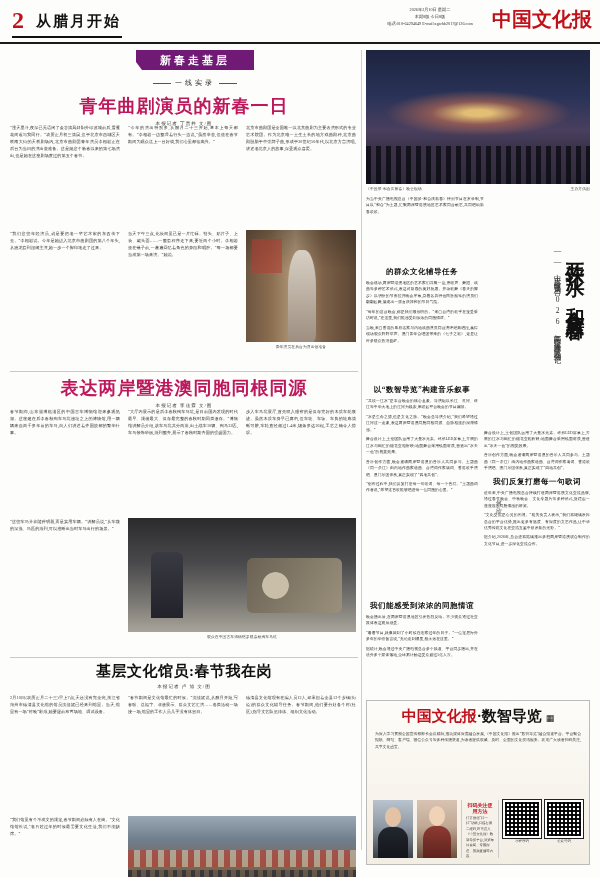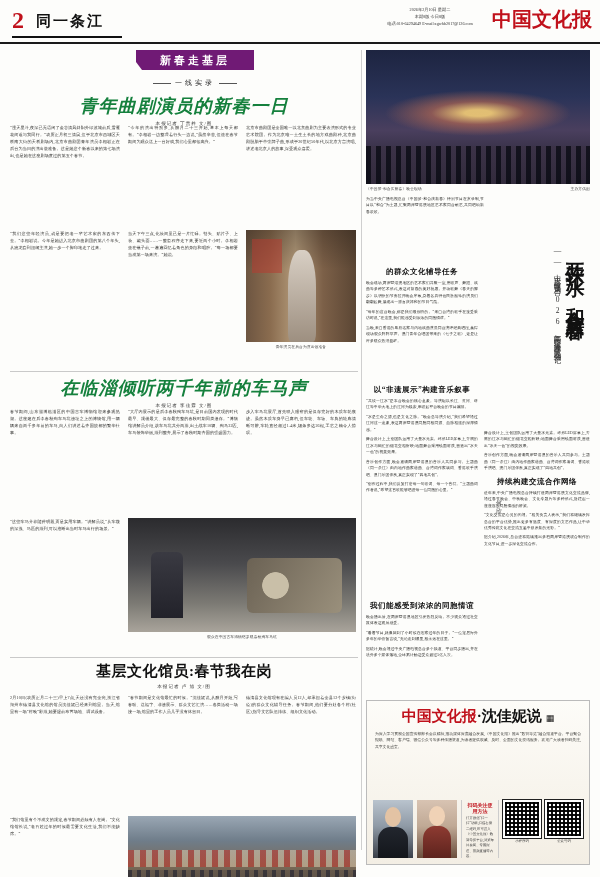--- a/index.html
+++ b/index.html
@@ -101,23 +101,22 @@
     letter-spacing: 0.1px;
     word-break: break-all;
   }
   .fake-text.tiny { font-size: 3.8px; line-height: 1.7; }
 
   .headline-main {
     font-size: 18px;
     font-weight: bold;
     text-align: center;
     letter-spacing: 1px;
-    color: #15803d;
+    color: #be185d;
     font-family: "Liberation Serif", serif;
-    font-style: italic;
   }
   .headline-sub {
     font-size: 15px;
     font-weight: bold;
     text-align: center;
     letter-spacing: 0.5px;
     color: #111;
   }
   .byline {
     font-size: 4.6px;
@@ -407,21 +406,21 @@
     margin: 5px 0;
   }
 </style>
 </head>
 <body>
 
 <div class="page">
 
   <div class="masthead">
     <div class="page-number">2</div>
-    <div class="section-name">同一条江</div>
+    <div class="section-name">从腊月开始</div>
     <div class="masthead-rule"></div>
     <div class="issue-info">
       <div>2026年2月10日 星期二</div>
       <div>本期8版 今日8版</div>
       <div>电话:010-64294649  E-mail:zgwhb2017@126.com</div>
     </div>
     <div class="paper-logo">中国文化报</div>
   </div>
 
   <div class="vrule"></div>
@@ -449,21 +448,21 @@
       <div class="fake-text" style="width:110px;">当天下午三点,化妆间里已是一片忙碌。勒头、贴片子、上妆、戴头面……一整套程序走下来,要近两个小时。李相岩坐在镜子前,一遍遍回忆着角色的身段和唱腔。“每一场都要当成第一场来演。”她说。</div>
       <div style="width:110px;">
         <div class="photo ph1" style="width:110px;height:112px;"></div>
         <div class="caption">青年演员在后台为演出做准备</div>
       </div>
     </div>
 
     <div style="position:absolute;left:0;top:316px;width:348px;" class="rule-thin"></div>
 
     <div style="position:absolute;left:0;top:326px;width:348px;">
-      <div class="headline-main">在临淄倾听两千年前的车马声</div>
+      <div class="headline-main">表达两岸暨港澳同胞同根同源</div>
       <div class="byline">本报记者  李佳霖  文/图</div>
     </div>
 
     <div style="position:absolute;left:0;top:358px;width:348px;height:108px;display:flex;gap:8px;">
       <div class="fake-text" style="width:110px;">春节期间,山东淄博临淄区的中国古车博物馆迎来参观热潮。这座建在后李春秋殉车马坑遗址之上的博物馆,用一辆辆来自两千多年前的车马,向人们讲述着齐国故都的繁华往事。</div>
       <div class="fake-text" style="width:110px;">“大厅内展示的是后李春秋殉车马坑,是目前国内发现的时代最早、规模最大、保存最完整的春秋时期同类遗存。”博物馆讲解员介绍,该车马坑共分两排,出土战车10辆、殉马32匹,车马装饰华丽,排列整齐,展示了春秋时期齐国的强盛国力。</div>
       <div class="fake-text" style="width:110px;">步入车马坑展厅,首先映入眼帘的是保存完好的木质车轮痕迹。虽然木质车身早已腐朽,但车轮、车辕、车舆的轮廓清晰可辨,车轮直径超过1.4米,辐条多达26根,工艺之精令人惊叹。</div>
     </div>
 
     <div style="position:absolute;left:0;top:468px;width:348px;height:130px;display:flex;gap:8px;">
@@ -517,49 +516,49 @@
     </div>
 
     <div style="position:absolute;left:0;top:212px;width:112px;">
       <div class="sub-head">的群众文化辅导任务</div>
       <div class="fake-text tiny">晚会现场,两岸暨港澳地区的艺术家们共聚一堂,用歌声、舞蹈、戏曲等多种艺术形式,表达对新春的美好祝愿。开场歌舞《春天的脚步》以明快的节奏拉开晚会序幕,身着各具特色民族服饰的演员们翩翩起舞,展现出一派喜庆祥和的节日气氛。</div>
       <div class="fake-text tiny" style="margin-top:3px;">“每年的这台晚会,都是我们最期待的。”来自台湾的歌手在接受采访时说,“在这里,我们能感受到浓浓的同胞情谊。”</div>
       <div class="fake-text tiny" style="margin-top:3px;">当晚,来自香港的粤剧名家与内地戏曲演员同台演绎经典唱段,赢得现场观众阵阵掌声。澳门青年合唱团带来的《七子之歌》,更是让许多观众热泪盈眶。</div>
     </div>
 
     <div style="position:absolute;left:0;top:330px;width:112px;">
-      <div class="sub-head">以“非遗展示”构建音乐叙事</div>
+      <div class="sub-head">以“数智导览”构建音乐叙事</div>
       <div class="fake-text tiny">“共饮一江水”是本台晚会的核心意象。导演组以长江、黄河、珠江等中华大地上的江河为线索,串联起整台晚会的节目编排。</div>
       <div class="fake-text tiny" style="margin-top:3px;">“水是生命之源,也是文化之脉。”晚会总导演介绍,“我们希望通过江河这一意象,表达两岸暨港澳同胞同根同源、血脉相连的深厚情感。”</div>
       <div class="fake-text tiny" style="margin-top:3px;">舞台设计上,主创团队运用了大量水元素。环形LED屏幕上,奔腾的江水与绚烂的烟花交相辉映;地面舞台采用镜面材质,营造出“水天一色”的视觉效果。</div>
       <div class="fake-text tiny" style="margin-top:3px;">音乐创作方面,晚会邀请两岸暨港澳的音乐人共同参与。主题曲《同一条江》由内地作曲家谱曲、台湾词作家填词、香港歌手演唱、澳门乐团伴奏,真正实现了“四地共创”。</div>
       <div class="fake-text tiny" style="margin-top:3px;">“创作过程中,我们反复打磨每一句歌词、每一个音符。”主题曲词作者说,“希望这首歌能够唱进每一位同胞的心里。”</div>
     </div>
 
     <div style="position:absolute;left:0;top:546px;width:112px;">
       <div class="sub-head">我们能感受到浓浓的同胞情谊</div>
       <div class="fake-text tiny">晚会播出后,在两岸暨港澳地区引发热烈反响。不少观众通过社交媒体表达观后感受。</div>
       <div class="fake-text tiny" style="margin-top:3px;">“看着节目,就像回到了小时候在老家过年的日子。”一位定居海外多年的华侨留言说,“无论走到哪里,根永远在这里。”</div>
       <div class="fake-text tiny" style="margin-top:3px;">据统计,晚会通过中央广播电视总台多个频道、平台同步播出,并在境外多个媒体落地,全球累计触达受众超过5亿人次。</div>
     </div>
 
     <div style="position:absolute;left:118px;top:380px;width:106px;">
       <div class="fake-text tiny">舞台设计上,主创团队运用了大量水元素。环形LED屏幕上,奔腾的江水与绚烂的烟花交相辉映;地面舞台采用镜面材质,营造出“水天一色”的视觉效果。</div>
       <div class="fake-text tiny" style="margin-top:3px;">音乐创作方面,晚会邀请两岸暨港澳的音乐人共同参与。主题曲《同一条江》由内地作曲家谱曲、台湾词作家填词、香港歌手演唱、澳门乐团伴奏,真正实现了“四地共创”。</div>
-      <div class="sub-head">持续构建交流合作网络</div>
+      <div class="sub-head">我们反复打磨每一句歌词</div>
       <div class="fake-text tiny">近年来,中央广播电视总台持续打造两岸暨港澳文化交流品牌,通过春节晚会、中秋晚会、文化专题片等多种形式,搭建起一座座连接同胞情感的桥梁。</div>
       <div class="fake-text tiny" style="margin-top:3px;">“文化交流是心灵的沟通。”相关负责人表示,“我们将继续发挥总台的平台优势,推出更多有温度、有深度的文艺作品,让中华优秀传统文化在交流互鉴中焕发新的光彩。”</div>
       <div class="fake-text tiny" style="margin-top:3px;">据介绍,2026年,总台还将陆续推出多档两岸暨港澳联合制作的文化节目,进一步深化交流合作。</div>
     </div>
 
   </div>
 
   <div class="ad-box">
     <div class="ad-logo">
-      <span>中国文化报</span><span class="blk">·沈佳妮说</span>
+      <span>中国文化报</span><span class="blk">·数智导览</span>
       <span class="blk" style="font-size:9px;">▦</span>
     </div>
     <div class="ad-tag">为深入学习贯彻全国宣传部部长会议精神,推动媒体深度融合发展,《中国文化报》推出“数智导览”融合报道平台。平台聚合报纸、网站、客户端、微信公众号等多种传播渠道,为读者提供权威、及时、全面的文化资讯服务。欢迎广大读者扫码关注,共享文化盛宴。</div>
 
     <div class="ad-panel">
       <div class="ad-portrait pm" style="width:40px;"></div>
       <div class="ad-portrait pf" style="width:40px;"></div>
       <div class="ad-mid">
         <div class="ad-mid-title">扫码关注使用方法</div>
         <div class="ad-mid-text">打开微信“扫一扫”功能,扫描右侧二维码,即可进入《中国文化报》数智导览平台,浏览每日要闻、专题报道、视频直播等内容。</div>

